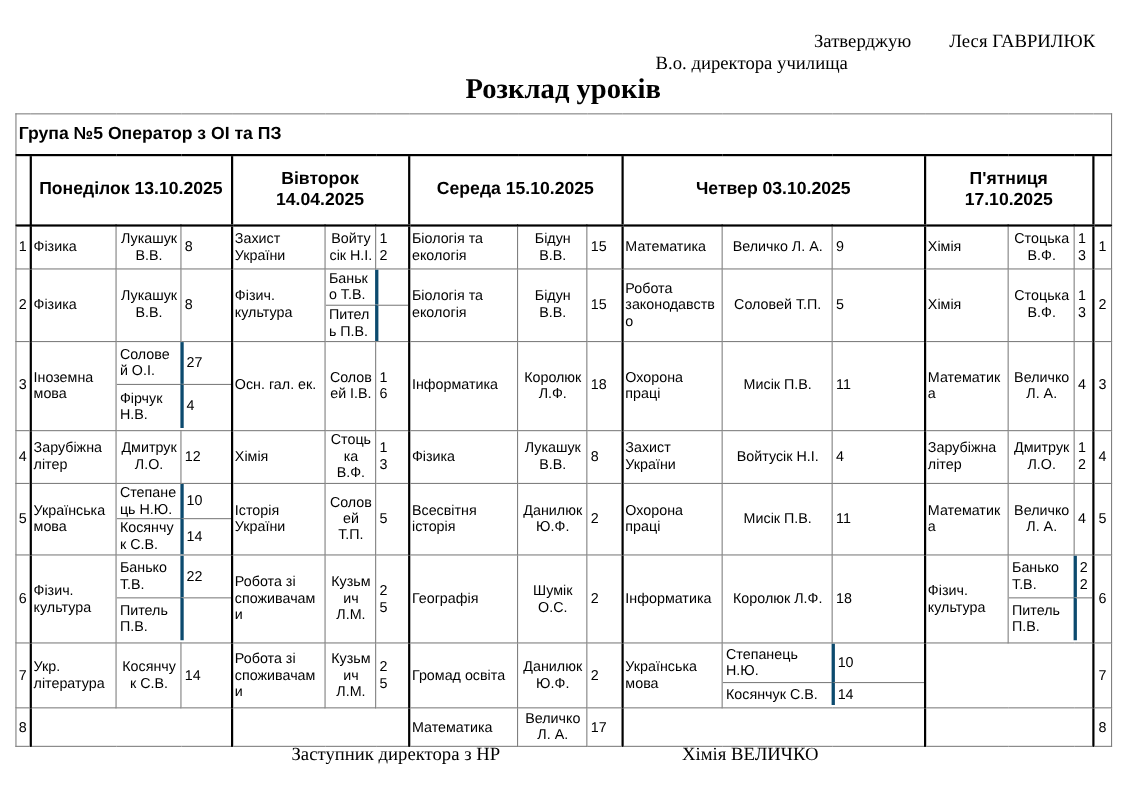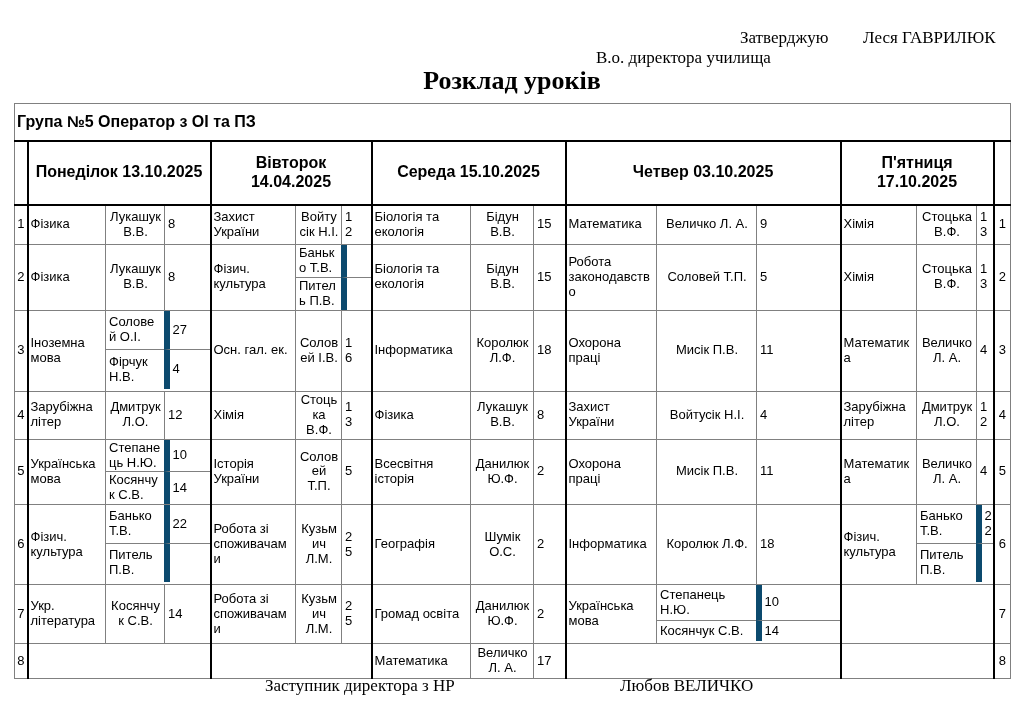--- a/index.html
+++ b/index.html
@@ -30,21 +30,21 @@
   .bl{border-left:2px solid #000;}
   .br{border-right:2px solid #000;}
   .num{text-align:center;padding:0;}
   .sub{overflow-wrap:anywhere;}
   .tch{text-align:center;padding-left:3px;overflow-wrap:anywhere;}
   .room{text-align:left;padding-left:3px;word-break:break-all;}
   .room.narrow{padding-right:14px;}
   td.combo{padding:0;vertical-align:top;}
   .cgrid{display:grid;align-content:stretch;width:100%;}
   .ct,.cr{display:flex;align-items:center;padding:1px 2px 1px 3px;overflow-wrap:anywhere;}
-  .cr{border-left:6px solid #0c4a6e;word-break:break-all;}
+  .cr{border-left:3px solid #0c4a6e;word-break:break-all;}
   .c2{border-top:1px solid #808080;}
   .empty{padding:0;}
   .cnr{padding:0;}
 </style>
 </head>
 <body>
 
 <div class="serif" style="left:740px;top:16px;margin-top:12px;">Затверджую</div>
 <div class="serif" style="left:573px;top:48px;margin-left:23px;">В.о. директора училища</div>
 <div class="serif" style="left:863px;top:28px;">Леся ГАВРИЛЮК</div>
@@ -261,13 +261,13 @@
         <td class="tch">Величко Л. А.</td>
         <td class="room">17</td>
         <td class="bl empty" colspan="3"></td>
         <td class="bl empty" colspan="3"></td>
         <td class="num bl">8</td>
       </tr>
     </tbody>
 </table>
 
 <div class="serif" style="left:265px;top:676px;">Заступник директора з НР</div>
-<div class="serif" style="left:620px;top:676px;">Любов ВЕЛИЧКО</div>
+<div class="serif" style="left:620px;top:676px;">Хімія ВЕЛИЧКО</div>
 
 </body></html>

